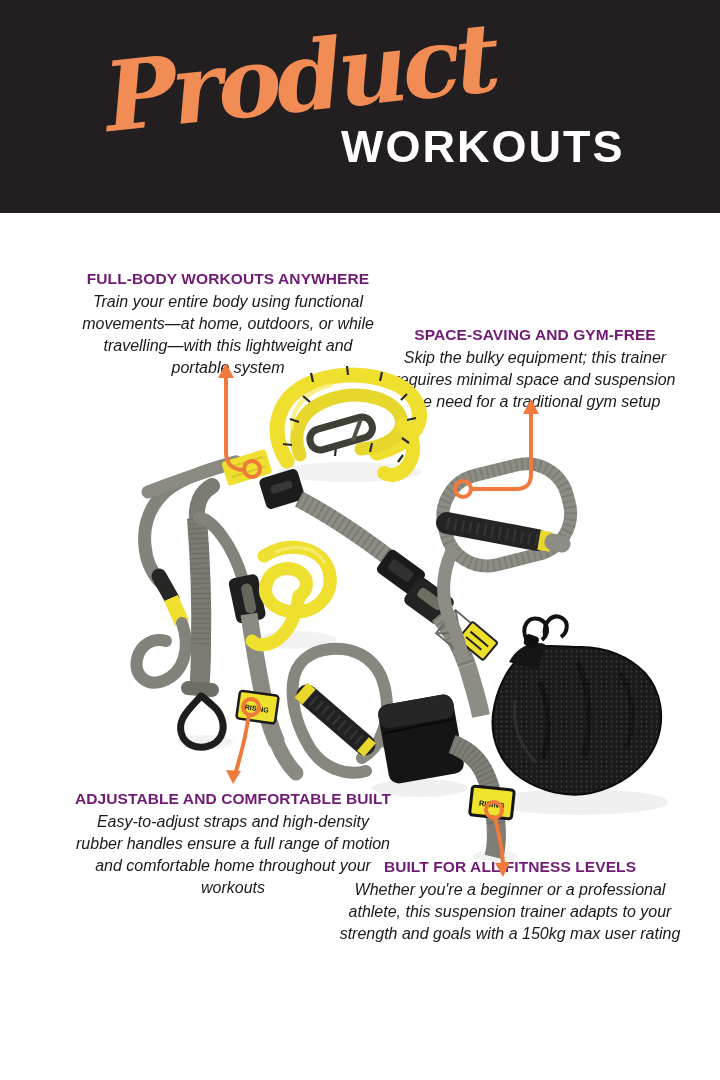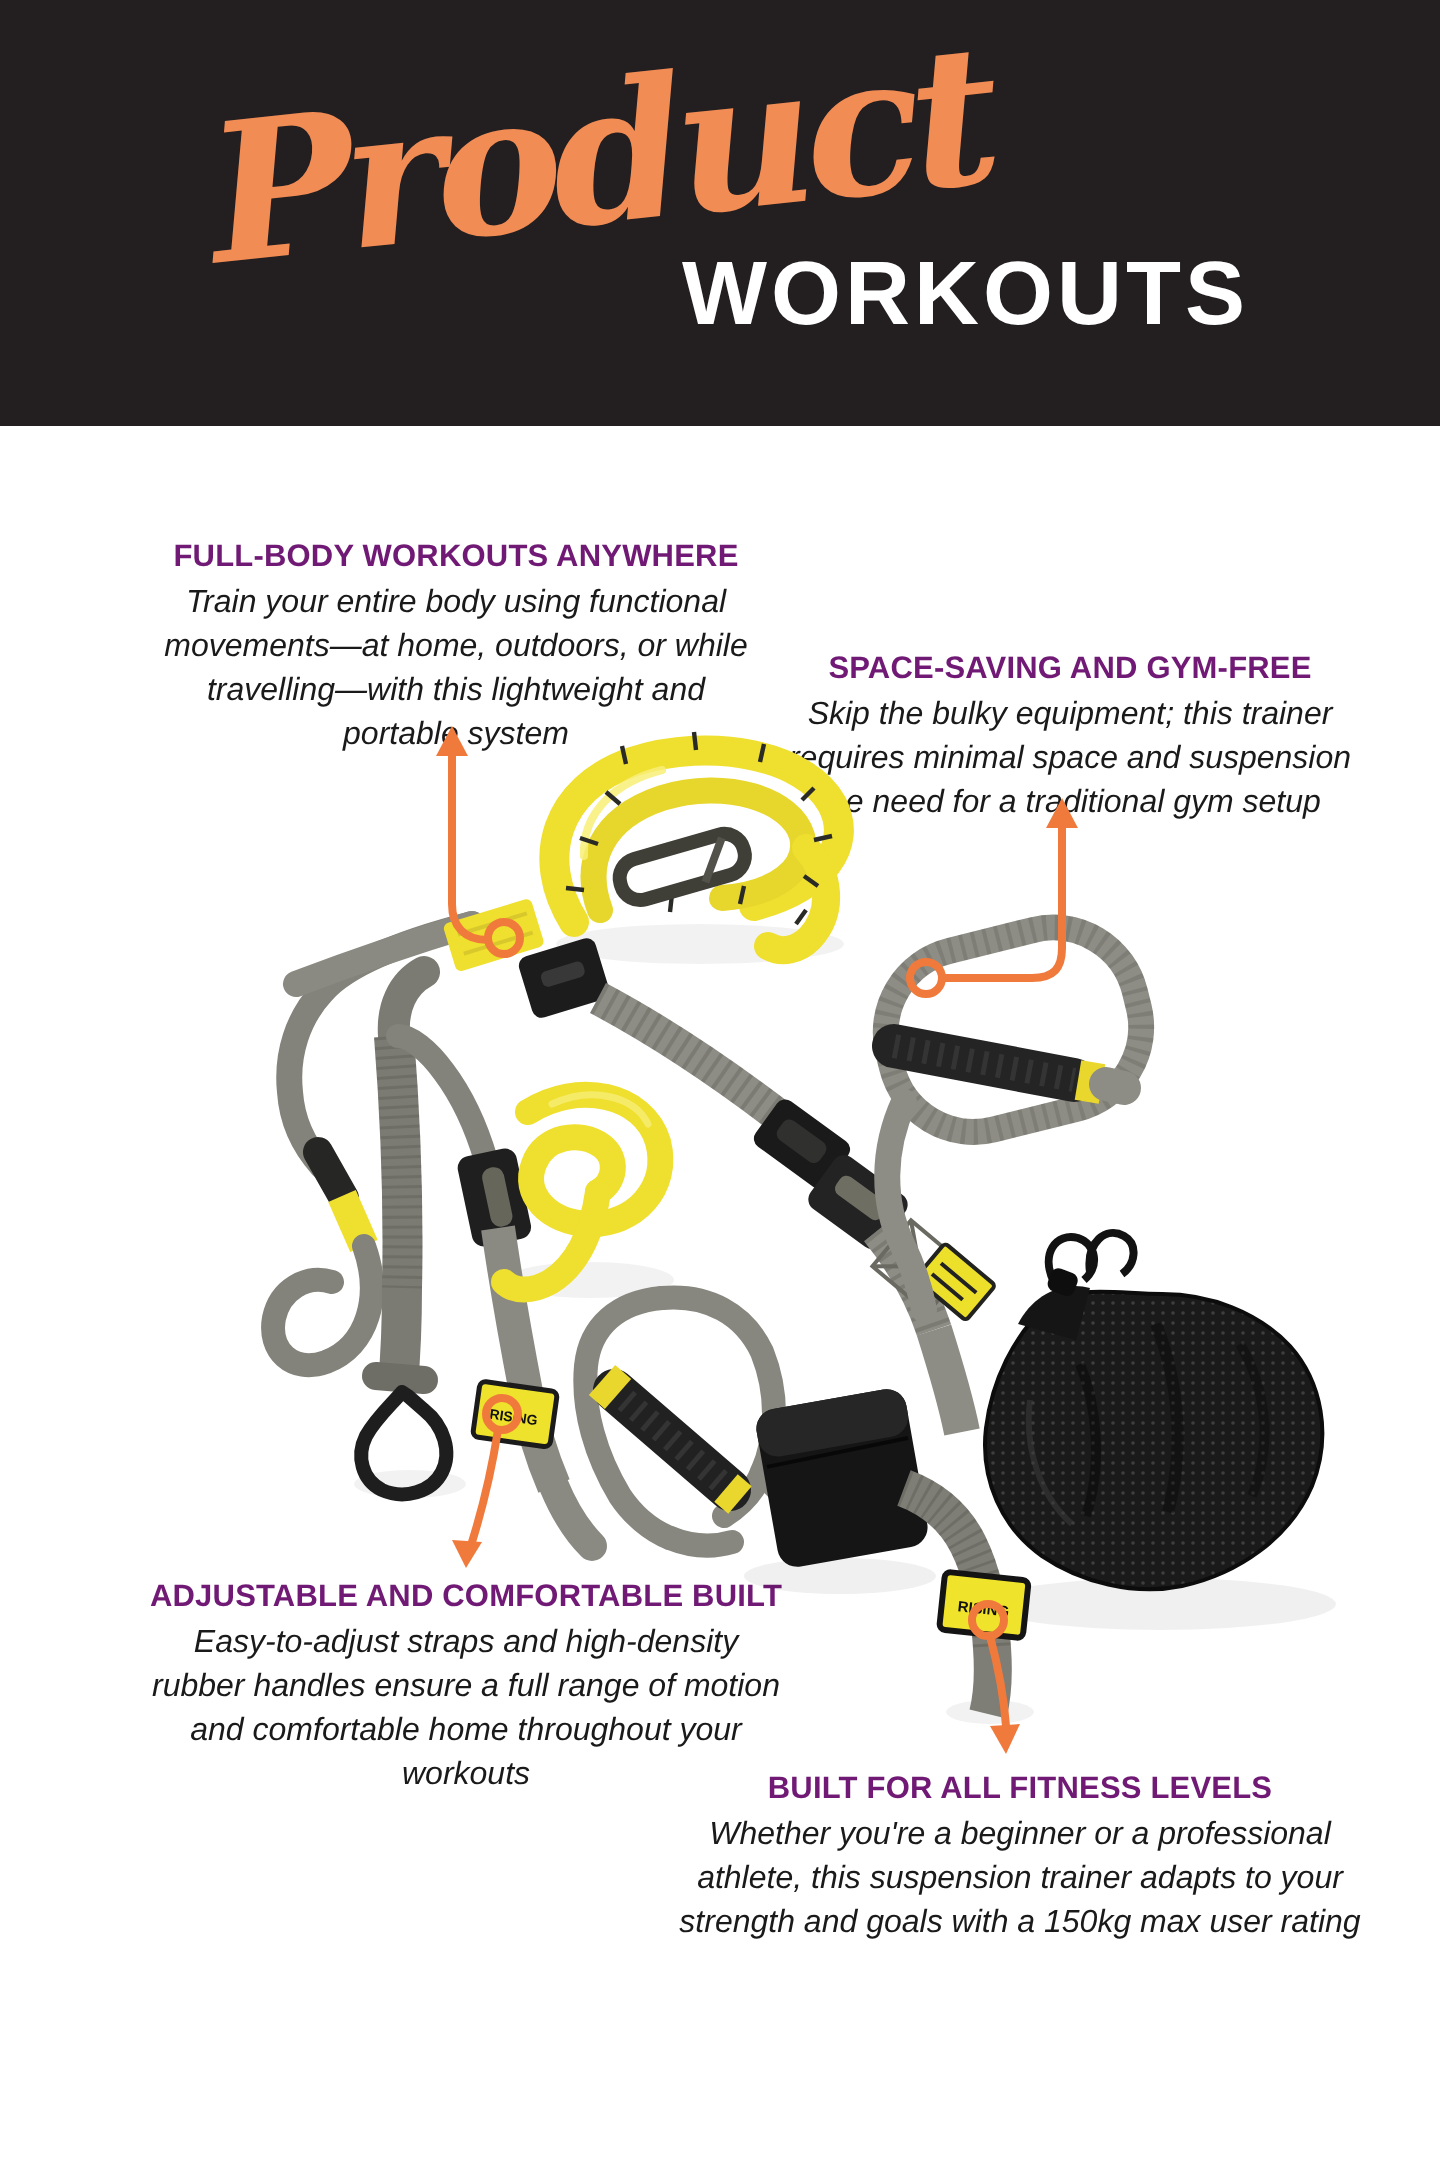--- a/index.html
+++ b/index.html
@@ -10,21 +10,21 @@
         font-family:"DejaVu Serif", serif;font-style:italic;font-weight:bold;
         font-size:96px;color:#F28C55;transform:rotate(-6deg);letter-spacing:-5px;line-height:1;}
   .block-title{position:absolute;left:341px;top:124px;font-size:45px;font-weight:700;
         color:#ffffff;letter-spacing:2px;line-height:1;}
   .benefit{position:absolute;text-align:center;color:#1A1A1A;}
   .benefit h3{margin:0 0 3px 0;font-size:15.5px;font-weight:700;color:#701a75;letter-spacing:.1px;}
   .benefit p{margin:0;font-size:16px;line-height:22px;white-space:pre-line;font-style:italic;}
   .b1{left:48px;top:270px;width:360px;}
   .b2{left:375px;top:326px;width:320px;}
   .b3{left:48px;top:790px;width:370px;}
-  .b4{left:318px;top:886px;width:384px;}
+  .b4{left:318px;top:858px;width:384px;}
   .art{position:absolute;left:0;top:0;width:720px;height:1080px;}
 </style>
 </head>
 <body>
 
 <div class="page">
 
   <header class="hero">
     <div class="script-title">Product</div>
     <div class="block-title">WORKOUTS</div>

